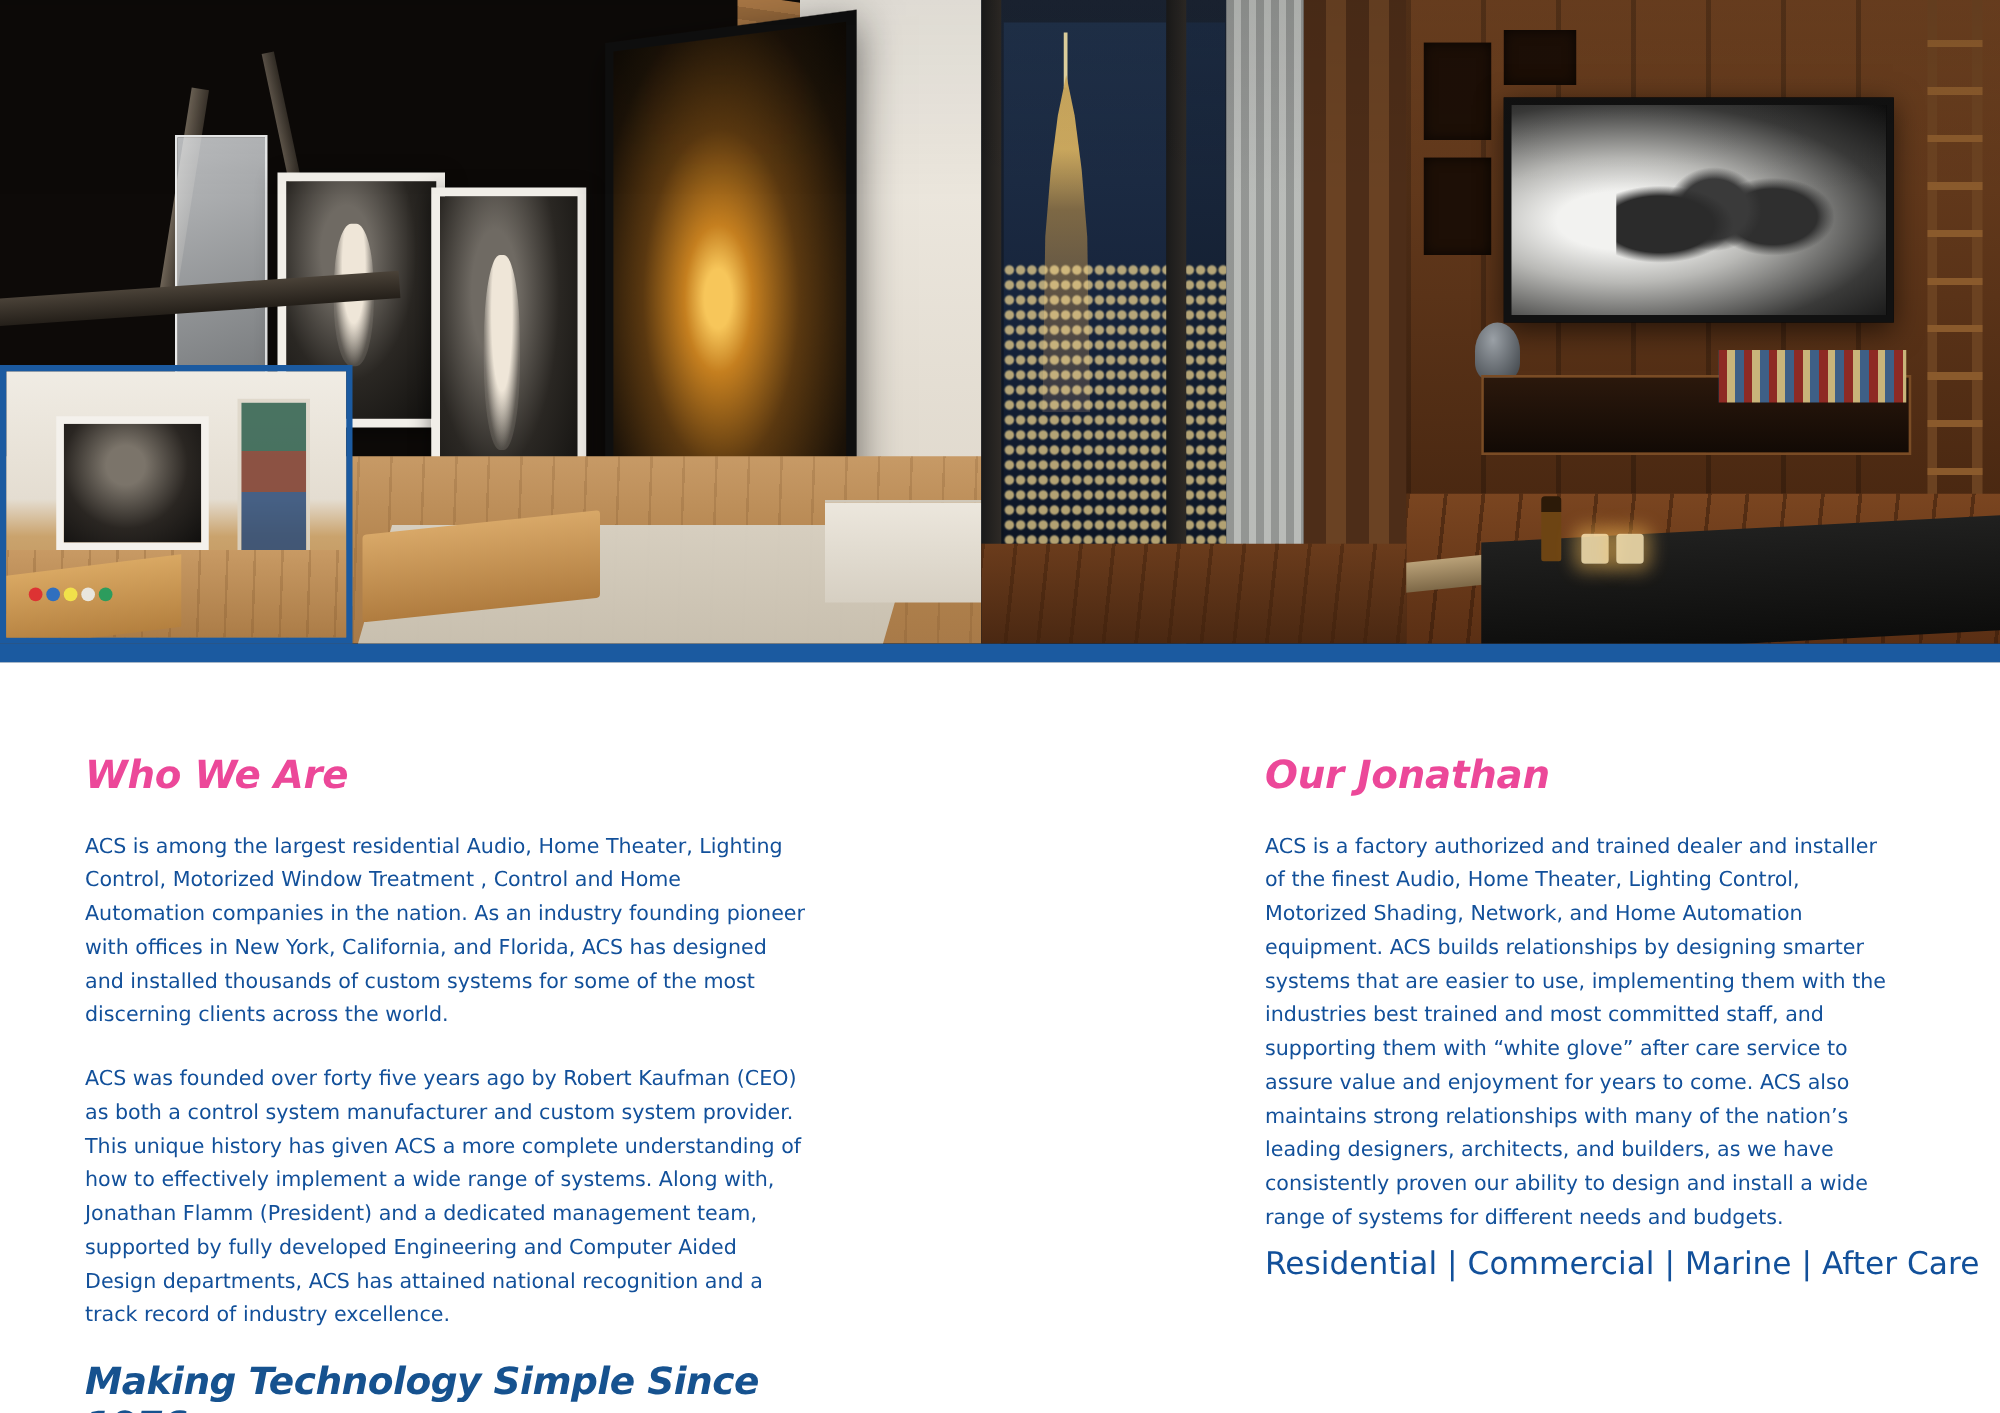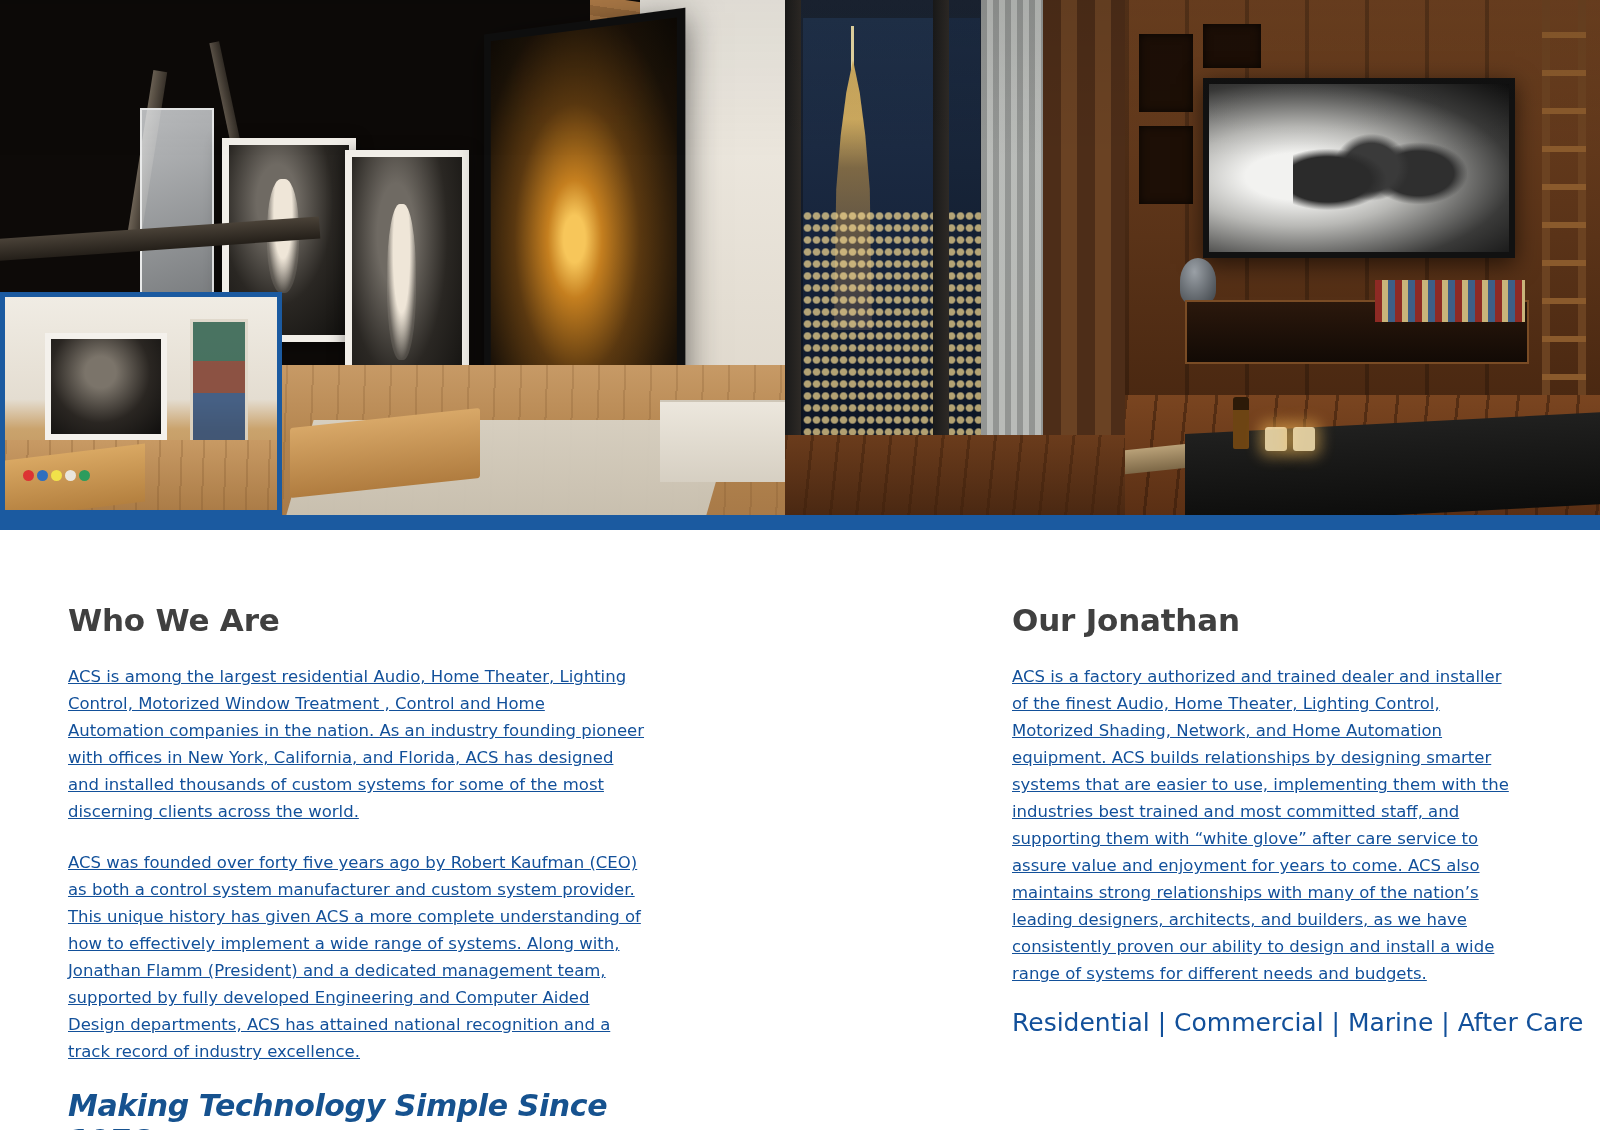--- a/index.html
+++ b/index.html
@@ -337,39 +337,39 @@
   .col {
     position: absolute;
     top: 0;
   }
   .col-left { left: 68px; width: 578px; }
   .col-right { left: 1012px; width: 500px; }
 
   h2.section-title {
     margin: 0 0 26px 0;
     font-family: "DejaVu Sans", sans-serif;
+    font-style: italic;
     font-weight: bold;
     font-size: 31px;
     line-height: 1.1;
-    color: #404040;
+    color: #ec4899;
     letter-spacing: -0.2px;
   }
   .col-left h2.section-title { margin-top: 73px; }
   .col-right h2.section-title { margin-top: 73px; }
 
   p.body {
     margin: 0 0 24px 0;
     font-family: "DejaVu Sans", sans-serif;
     font-size: 16.5px;
     line-height: 27px;
     color: #1b4f8c;
     color: #12509a;
-    text-decoration: underline;
-  }
-  .col-right p.body { margin-bottom: 20px; }
+  }
+  .col-right p.body { margin-bottom: 8px; }
 
   .tagline {
     margin: 10px 0 0 0;
     font-family: "DejaVu Sans", sans-serif;
     font-style: italic;
     font-weight: bold;
     font-size: 30px;
     line-height: 1.15;
     color: #16528f;
     letter-spacing: -0.4px;

